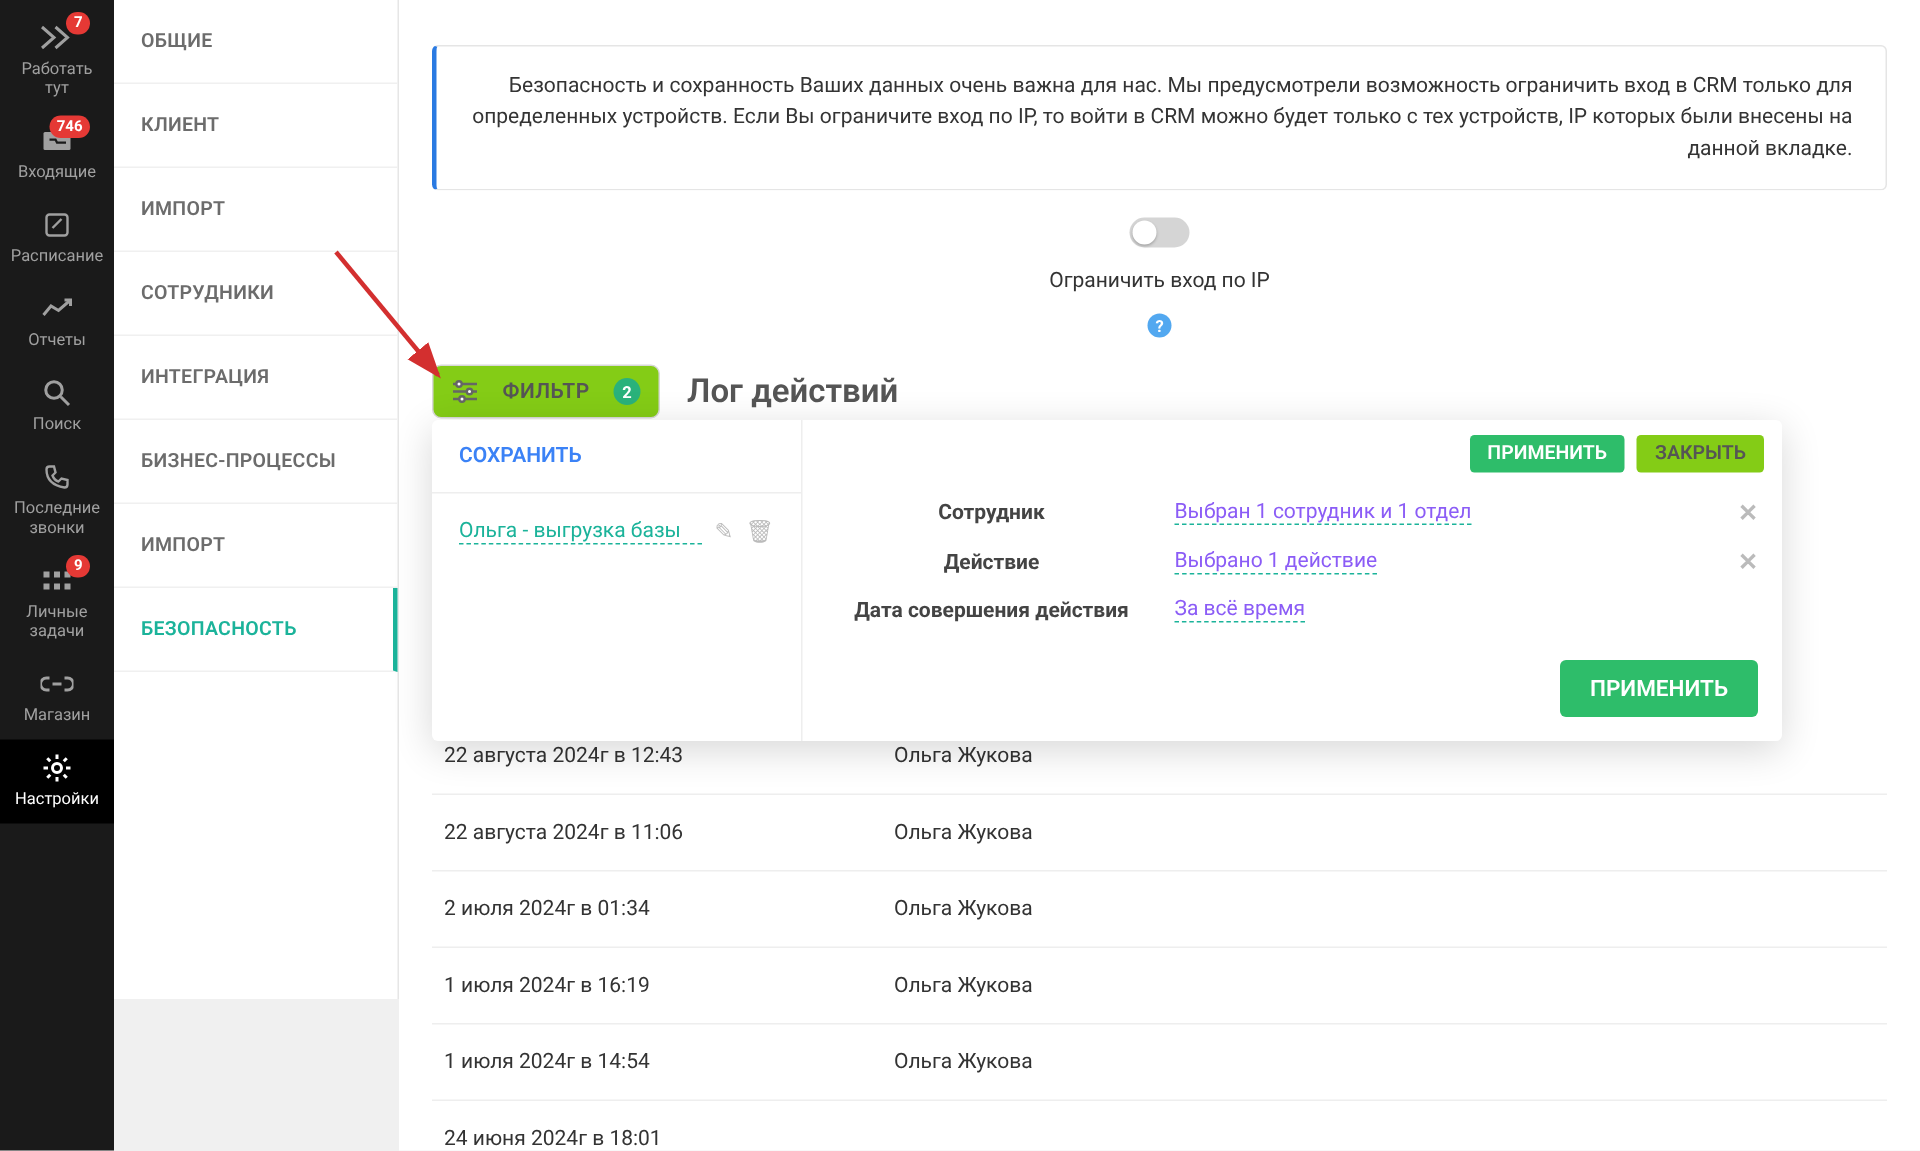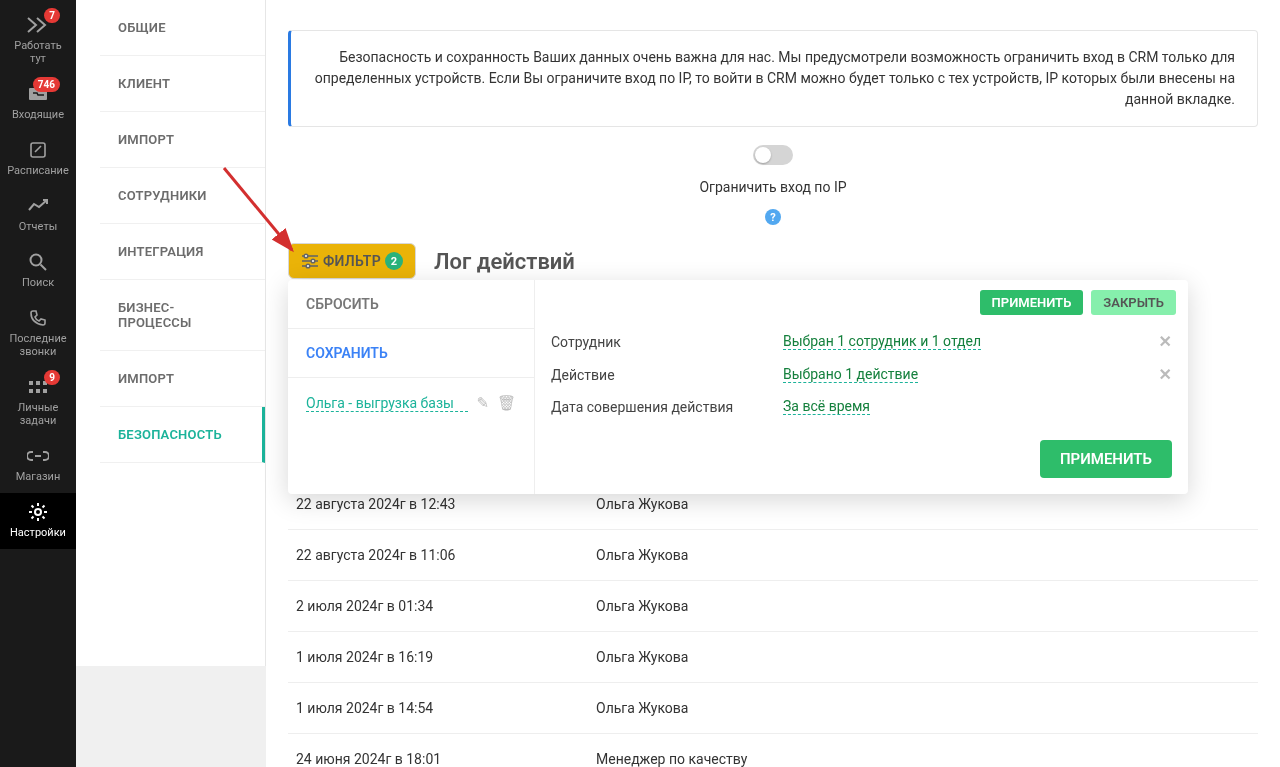--- a/index.html
+++ b/index.html
@@ -7,56 +7,56 @@
 
 
 .nav-rail { position: absolute; left: 0; top: 0; width: 76px; height: 767px; background: #1a1a1a; display: flex; flex-direction: column; align-items: center; padding-top: 6px; }
 .nav-item { width: 76px; padding: 8px 0 10px; display: flex; flex-direction: column; align-items: center; cursor: pointer; position: relative; color: #a0a0a0; }
 .nav-item.active { background: #000; color: #fff; }
 .nav-item .ico { width: 26px; height: 22px; display: flex; align-items: center; justify-content: center; font-size: 18px; }
 .nav-item .lbl { font-size: 11px; margin-top: 3px; line-height: 13px; text-align: center; }
 .badge { position: absolute; top: 2px; right: 16px; background: #e53935; color: #fff; font-size: 10px; font-weight: 700; padding: 1px 5px; border-radius: 9px; line-height: 13px; }
 
 
-.settings-side { position: absolute; left: 76px; top: 0; width: 190px; height: 666px; background: #fff; border-right: 1px solid #e6e6e6; padding-left: 24px; }
+.settings-side { position: absolute; left: 76px; top: 0; width: 190px; height: 666px; background: #fff; border-right: 1px solid #e6e6e6; }
 .settings-side .sitem { padding: 20px 18px; font-size: 13px; font-weight: 600; color: #6c6c6c; cursor: pointer; border-bottom: 1px solid #f0f0f0; letter-spacing: .2px; }
 .settings-side .sitem.active { color: #1bb39a; border-right: 3px solid #1bb39a; padding-right: 15px; }
 
 
 .main { position: absolute; left: 266px; top: 0; right: 0; height: 767px; background: #fff; padding: 0; }
 .info-box { margin: 30px 22px 18px 22px; border: 1px solid #e5e5e5; border-left: 3px solid #2a7ae2; border-radius: 4px; padding: 16px 22px; color: #343434; font-size: 14px; line-height: 21px; text-align: right; }
 .info-box p + p { margin-top: 8px; }
 .toggle-row { margin: 6px 22px 18px; display: flex; align-items: center; gap: 14px; font-size: 14px; color: #333; flex-direction: column; }
 .toggle { width: 40px; height: 20px; background: #d5d5d5; border-radius: 10px; position: relative; cursor: pointer; }
 .toggle::after { content: ""; width: 16px; height: 16px; background: #fff; border-radius: 50%; position: absolute; top: 2px; left: 2px; box-shadow: 0 1px 2px rgba(0,0,0,.25); }
 .help-ico { width: 16px; height: 16px; border-radius: 50%; background: #52a8f0; color: #fff; font-size: 11px; font-weight: 700; display: inline-flex; align-items: center; justify-content: center; }
 
 .filter-bar { margin: 0 22px; display: flex; align-items: center; gap: 18px; }
-.filter-btn { background: #eab308; border: 1px solid #d8d8d8; border-radius: 6px; padding: 8px 12px; display: flex; align-items: center; gap: 4px; font-size: 14px; font-weight: 600; color: #555; letter-spacing: .3px; cursor: pointer; position: relative; }
+.filter-btn { background: #84cc16; border: 1px solid #d8d8d8; border-radius: 6px; padding: 8px 12px; display: flex; align-items: center; gap: 16px; font-size: 14px; font-weight: 600; color: #555; letter-spacing: .3px; cursor: pointer; position: relative; }
 .filter-btn .cnt { background: #2ab27b; color: #fff; width: 18px; height: 18px; border-radius: 50%; display: inline-flex; align-items: center; justify-content: center; font-size: 11px; font-weight: 700; }
 .log-title { font-size: 22px; font-weight: 600; color: #555; }
 
 
 .filter-panel { position: absolute; left: 22px; top: 280px; width: 900px; background: #fff; box-shadow: 0 6px 26px rgba(0,0,0,.16); border-radius: 4px; display: flex; z-index: 5; }
 .fp-left { width: 247px; border-right: 1px solid #eee; }
 .fp-left .fl-item { padding: 16px 18px; font-size: 14px; color: #777; font-weight: 600; border-bottom: 1px solid #eee; cursor: pointer; }
 .fp-left .fl-item.save { color: #3b82f6; }
 .fp-left .saved { padding: 16px 18px; display: flex; align-items: center; gap: 8px; font-size: 14px; }
 .fp-left .saved a { color: #1bb39a; border-bottom: 1px dashed #1bb39a; text-decoration: none; flex: 1; }
 .mini-ico { color: #bbb; font-size: 15px; cursor: pointer; }
 
 .fp-right { flex: 1; position: relative; padding: 0; }
 .fp-top { text-align: right; padding: 10px 12px 6px; }
 .btn-s { display: inline-block; padding: 5px 12px; border-radius: 3px; font-size: 13px; font-weight: 600; cursor: pointer; }
 .btn-apply-s { background: #2ebd6a; color: #fff; }
-.btn-close-s { background: #86efac; color: #555; margin-left: 4px; }
+.btn-close-s { background: #84cc16; color: #555; margin-left: 4px; }
 .fp-rows { padding: 4px 0 12px; }
 .fp-row { display: flex; padding: 7px 16px; align-items: center; font-size: 14px; }
-.fp-row .flabel { width: 220px; text-align: left; color: #444; font-weight: 400; margin-right: 12px; }
-.fp-row .fval { color: #15803d; border-bottom: 1px dashed #1bb39a; cursor: pointer; }
+.fp-row .flabel { width: 220px; text-align: center; color: #444; font-weight: 700; margin-right: 12px; }
+.fp-row .fval { color: #8b5cf6; border-bottom: 1px dashed #1bb39a; cursor: pointer; }
 .fp-row .clr { margin-left: auto; color: #bbb; font-size: 16px; cursor: pointer; font-weight: 700; }
 .btn-apply-b { background: #2ebd6a; color: #fff; padding: 10px 20px; border-radius: 4px; font-size: 15px; font-weight: 600; float: right; margin: 6px 16px 16px; cursor: pointer; }
 
 
 .log-list { margin: 200px 22px 0; }
 .log-row { display: flex; padding: 17px 8px; border-bottom: 1px solid #eee; font-size: 14px; color: #333; }
 .log-row .c1 { width: 300px; }
 .log-row .c2 { flex: 1; }
 
 
@@ -193,21 +193,20 @@
           </svg>
       </span>
       <span>ФИЛЬТР</span>
       <span class="cnt">2</span>
     </div>
     <div class="log-title">Лог действий</div>
   </div>
 
   <div class="filter-panel">
     <div class="fp-left">
-      <div class="fl-item">СБРОСИТЬ</div>
       <div class="fl-item save">СОХРАНИТЬ</div>
       <div class="saved">
         <a href="#">Ольга - выгрузка базы</a>
         <span class="mini-ico">✎</span>
         <span class="mini-ico">🗑</span>
       </div>
     </div>
     <div class="fp-right">
       <div class="fp-top">
         <span class="btn-s btn-apply-s">ПРИМЕНИТЬ</span>
@@ -250,21 +249,20 @@
       <div class="log-row">
         <span class="c1">1 июля 2024г в 16:19</span>
         <span class="c2">Ольга Жукова</span>
       </div>
       <div class="log-row">
         <span class="c1">1 июля 2024г в 14:54</span>
         <span class="c2">Ольга Жукова</span>
       </div>
       <div class="log-row">
         <span class="c1">24 июня 2024г в 18:01</span>
-        <span class="c2">Менеджер по качеству</span>
       </div>
     </div>
 
 </div>
 
 <svg class="red-arrow" width="90" height="110">
   <defs>
       <marker id="ah" markerWidth="10" markerHeight="10" refX="7" refY="3" orient="auto">
         <path d="M0,0 L8,3 L0,6 Z" fill="#d32f2f"></path>
       </marker>

